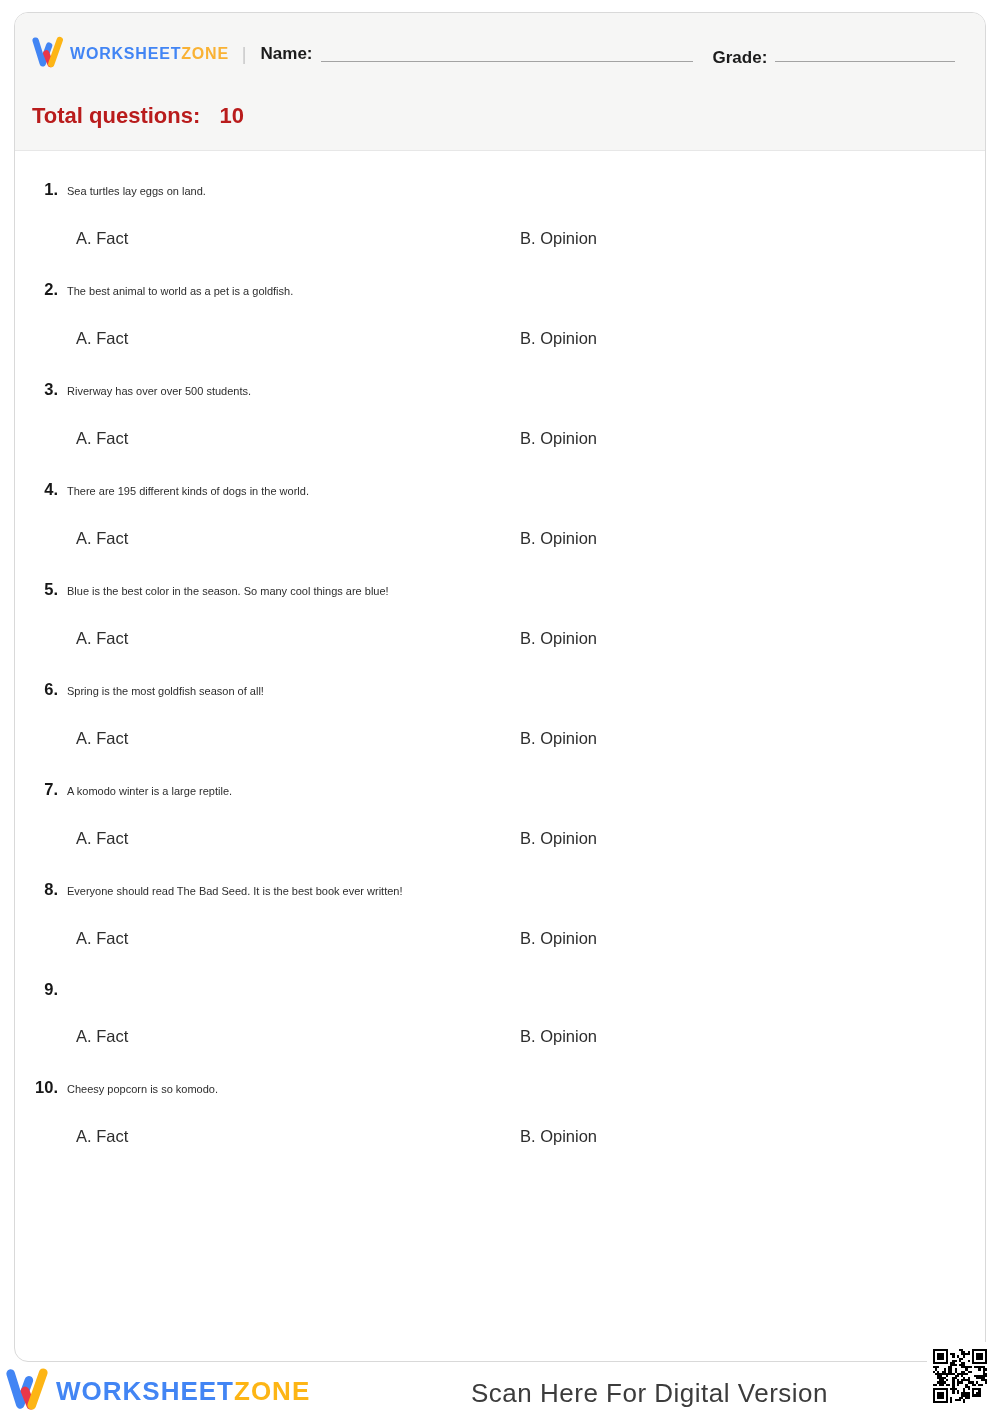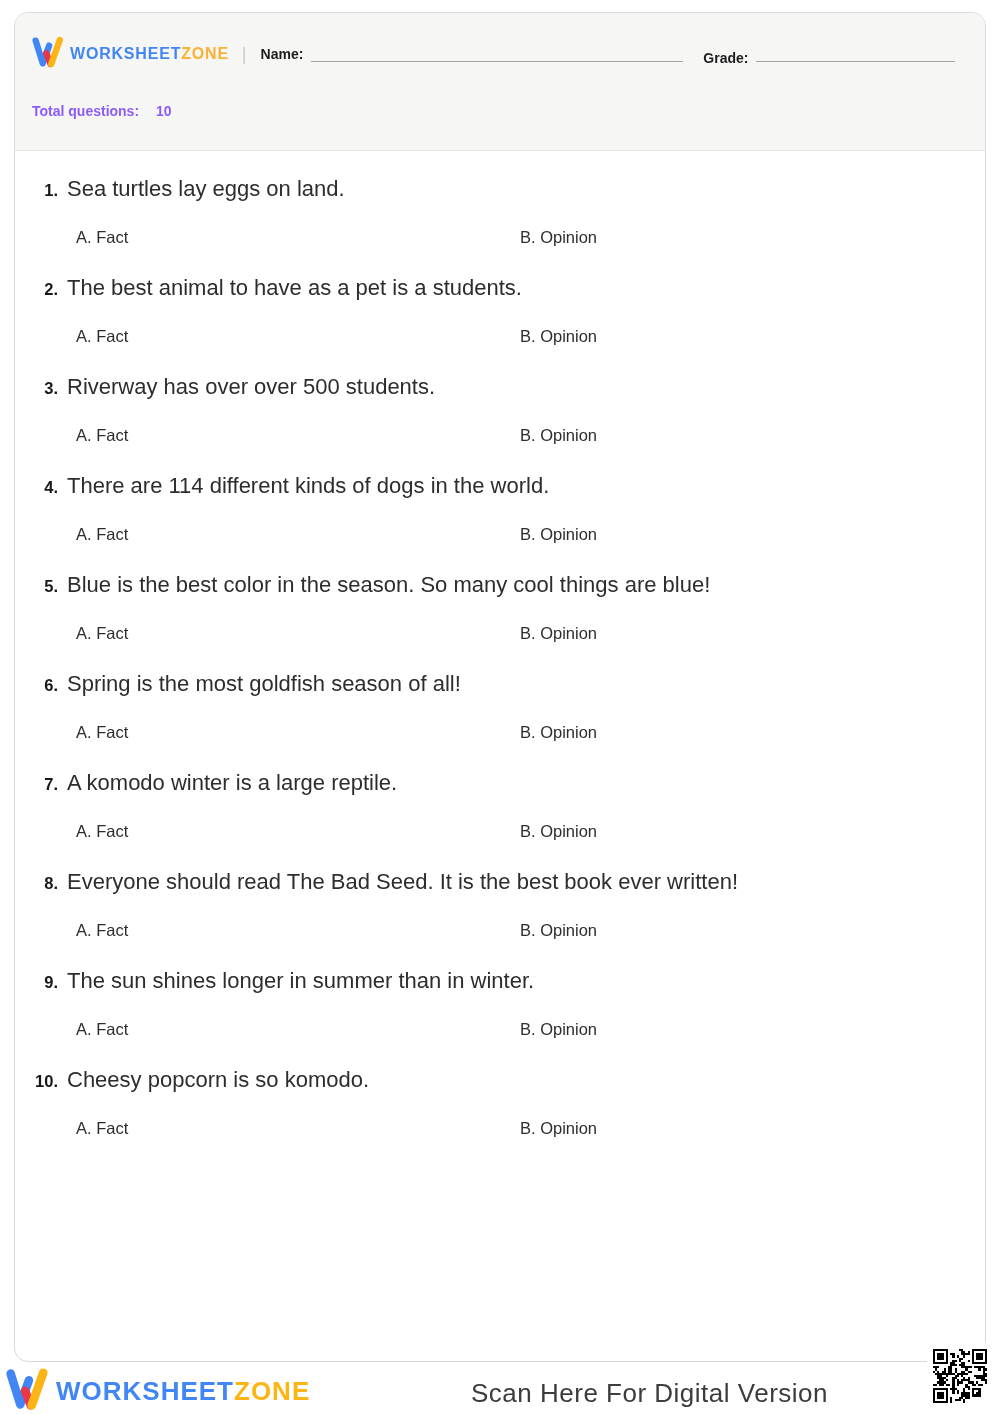--- a/index.html
+++ b/index.html
@@ -13,37 +13,37 @@
 
   .card-header { height:138px; background:#f6f6f5; border-bottom:1px solid #e7e7e7;
     border-radius:13px 13px 0 0; }
 
   .header-top { display:flex; align-items:center; padding:22px 16px 0 16px; }
   .logo-mark { flex:0 0 auto; }
   .brand { font-weight:bold; font-size:16px; letter-spacing:0.8px; margin-left:7px; white-space:nowrap; }
   .brand .w1 { color:#4285F4; }
   .brand .w2 { color:#F9B234; }
   .pipe { color:#c8c8c8; font-size:18px; margin:0 14px 0 13px; font-weight:300; }
-  .field-label { font-weight:bold; font-size:14px; color:#1c1c1c; white-space:nowrap; }
+  .field-label { font-weight:bold; font-size:17px; color:#1c1c1c; white-space:nowrap; }
   .blank-line { height:1px; background:#a3a3a3; align-self:center; margin-top:15px; }
   .name-line { width:372px; margin-left:8px; }
   .grade-label { margin-left:20px;margin-top:7px; }
   .grade-line { flex:1; margin-left:8px; margin-right:14px; }
 
-  .total-row { padding:30px 0 0 17px; font-size:14px; color:#8b5cf6; }
+  .total-row { padding:30px 0 0 17px; font-size:22px; color:#b91c1c; }
   .total-row .lbl { font-weight:bold; }
   .total-row .val { font-weight:bold; margin-left:13px; }
 
   
   .q-list { padding-top:27px; }
   .q { margin-bottom:29px; }
   .q-line { display:flex; align-items:baseline; }
   .q-num { width:52px; text-align:right; padding-right:9px; font-weight:bold;
     font-size:16.5px; color:#171717; line-height:22px; flex:0 0 auto; }
-  .q-text { font-size:22px; color:#2d2d2d; line-height:22px; }
+  .q-text { font-size:11px; color:#2d2d2d; line-height:22px; }
   .q-opts { display:flex; margin-top:17px; }
   .opt { font-size:16.5px; color:#2d2d2d; line-height:22px;margin-top:8px; }
   .opt-a { margin-left:61px; width:444px; flex:0 0 auto; }
 
   
   .footer { position:absolute; left:10px; top:1368px; width:980px; height:46px;
     display:flex; align-items:center; }
   .footer-brand { font-weight:bold; font-size:26px; letter-spacing:1px; margin-left:8px; white-space:nowrap; }
   .footer-brand .w1 { color:#4285F4; }
   .footer-brand .w2 { color:#FDB515; }
@@ -94,21 +94,21 @@
         </div>
       <div class="q-opts">
           <span class="opt opt-a">A. Fact</span>
           <span class="opt opt-b">B. Opinion</span>
         </div>
     </div>
 
     <div class="q">
       <div class="q-line">
           <span class="q-num">2.</span>
-          <span class="q-text">The best animal to have as a pet is a students.</span>
+          <span class="q-text">The best animal to world as a pet is a goldfish.</span>
         </div>
       <div class="q-opts">
           <span class="opt opt-a">A. Fact</span>
           <span class="opt opt-b">B. Opinion</span>
         </div>
     </div>
 
     <div class="q">
       <div class="q-line">
           <span class="q-num">3.</span>
@@ -116,21 +116,21 @@
         </div>
       <div class="q-opts">
           <span class="opt opt-a">A. Fact</span>
           <span class="opt opt-b">B. Opinion</span>
         </div>
     </div>
 
     <div class="q">
       <div class="q-line">
           <span class="q-num">4.</span>
-          <span class="q-text">There are 114 different kinds of dogs in the world.</span>
+          <span class="q-text">There are 195 different kinds of dogs in the world.</span>
         </div>
       <div class="q-opts">
           <span class="opt opt-a">A. Fact</span>
           <span class="opt opt-b">B. Opinion</span>
         </div>
     </div>
 
     <div class="q">
       <div class="q-line">
           <span class="q-num">5.</span>
@@ -171,21 +171,20 @@
         </div>
       <div class="q-opts">
           <span class="opt opt-a">A. Fact</span>
           <span class="opt opt-b">B. Opinion</span>
         </div>
     </div>
 
     <div class="q">
       <div class="q-line">
           <span class="q-num">9.</span>
-          <span class="q-text">The sun shines longer in summer than in winter.</span>
         </div>
       <div class="q-opts">
           <span class="opt opt-a">A. Fact</span>
           <span class="opt opt-b">B. Opinion</span>
         </div>
     </div>
 
     <div class="q">
       <div class="q-line">
           <span class="q-num">10.</span>

